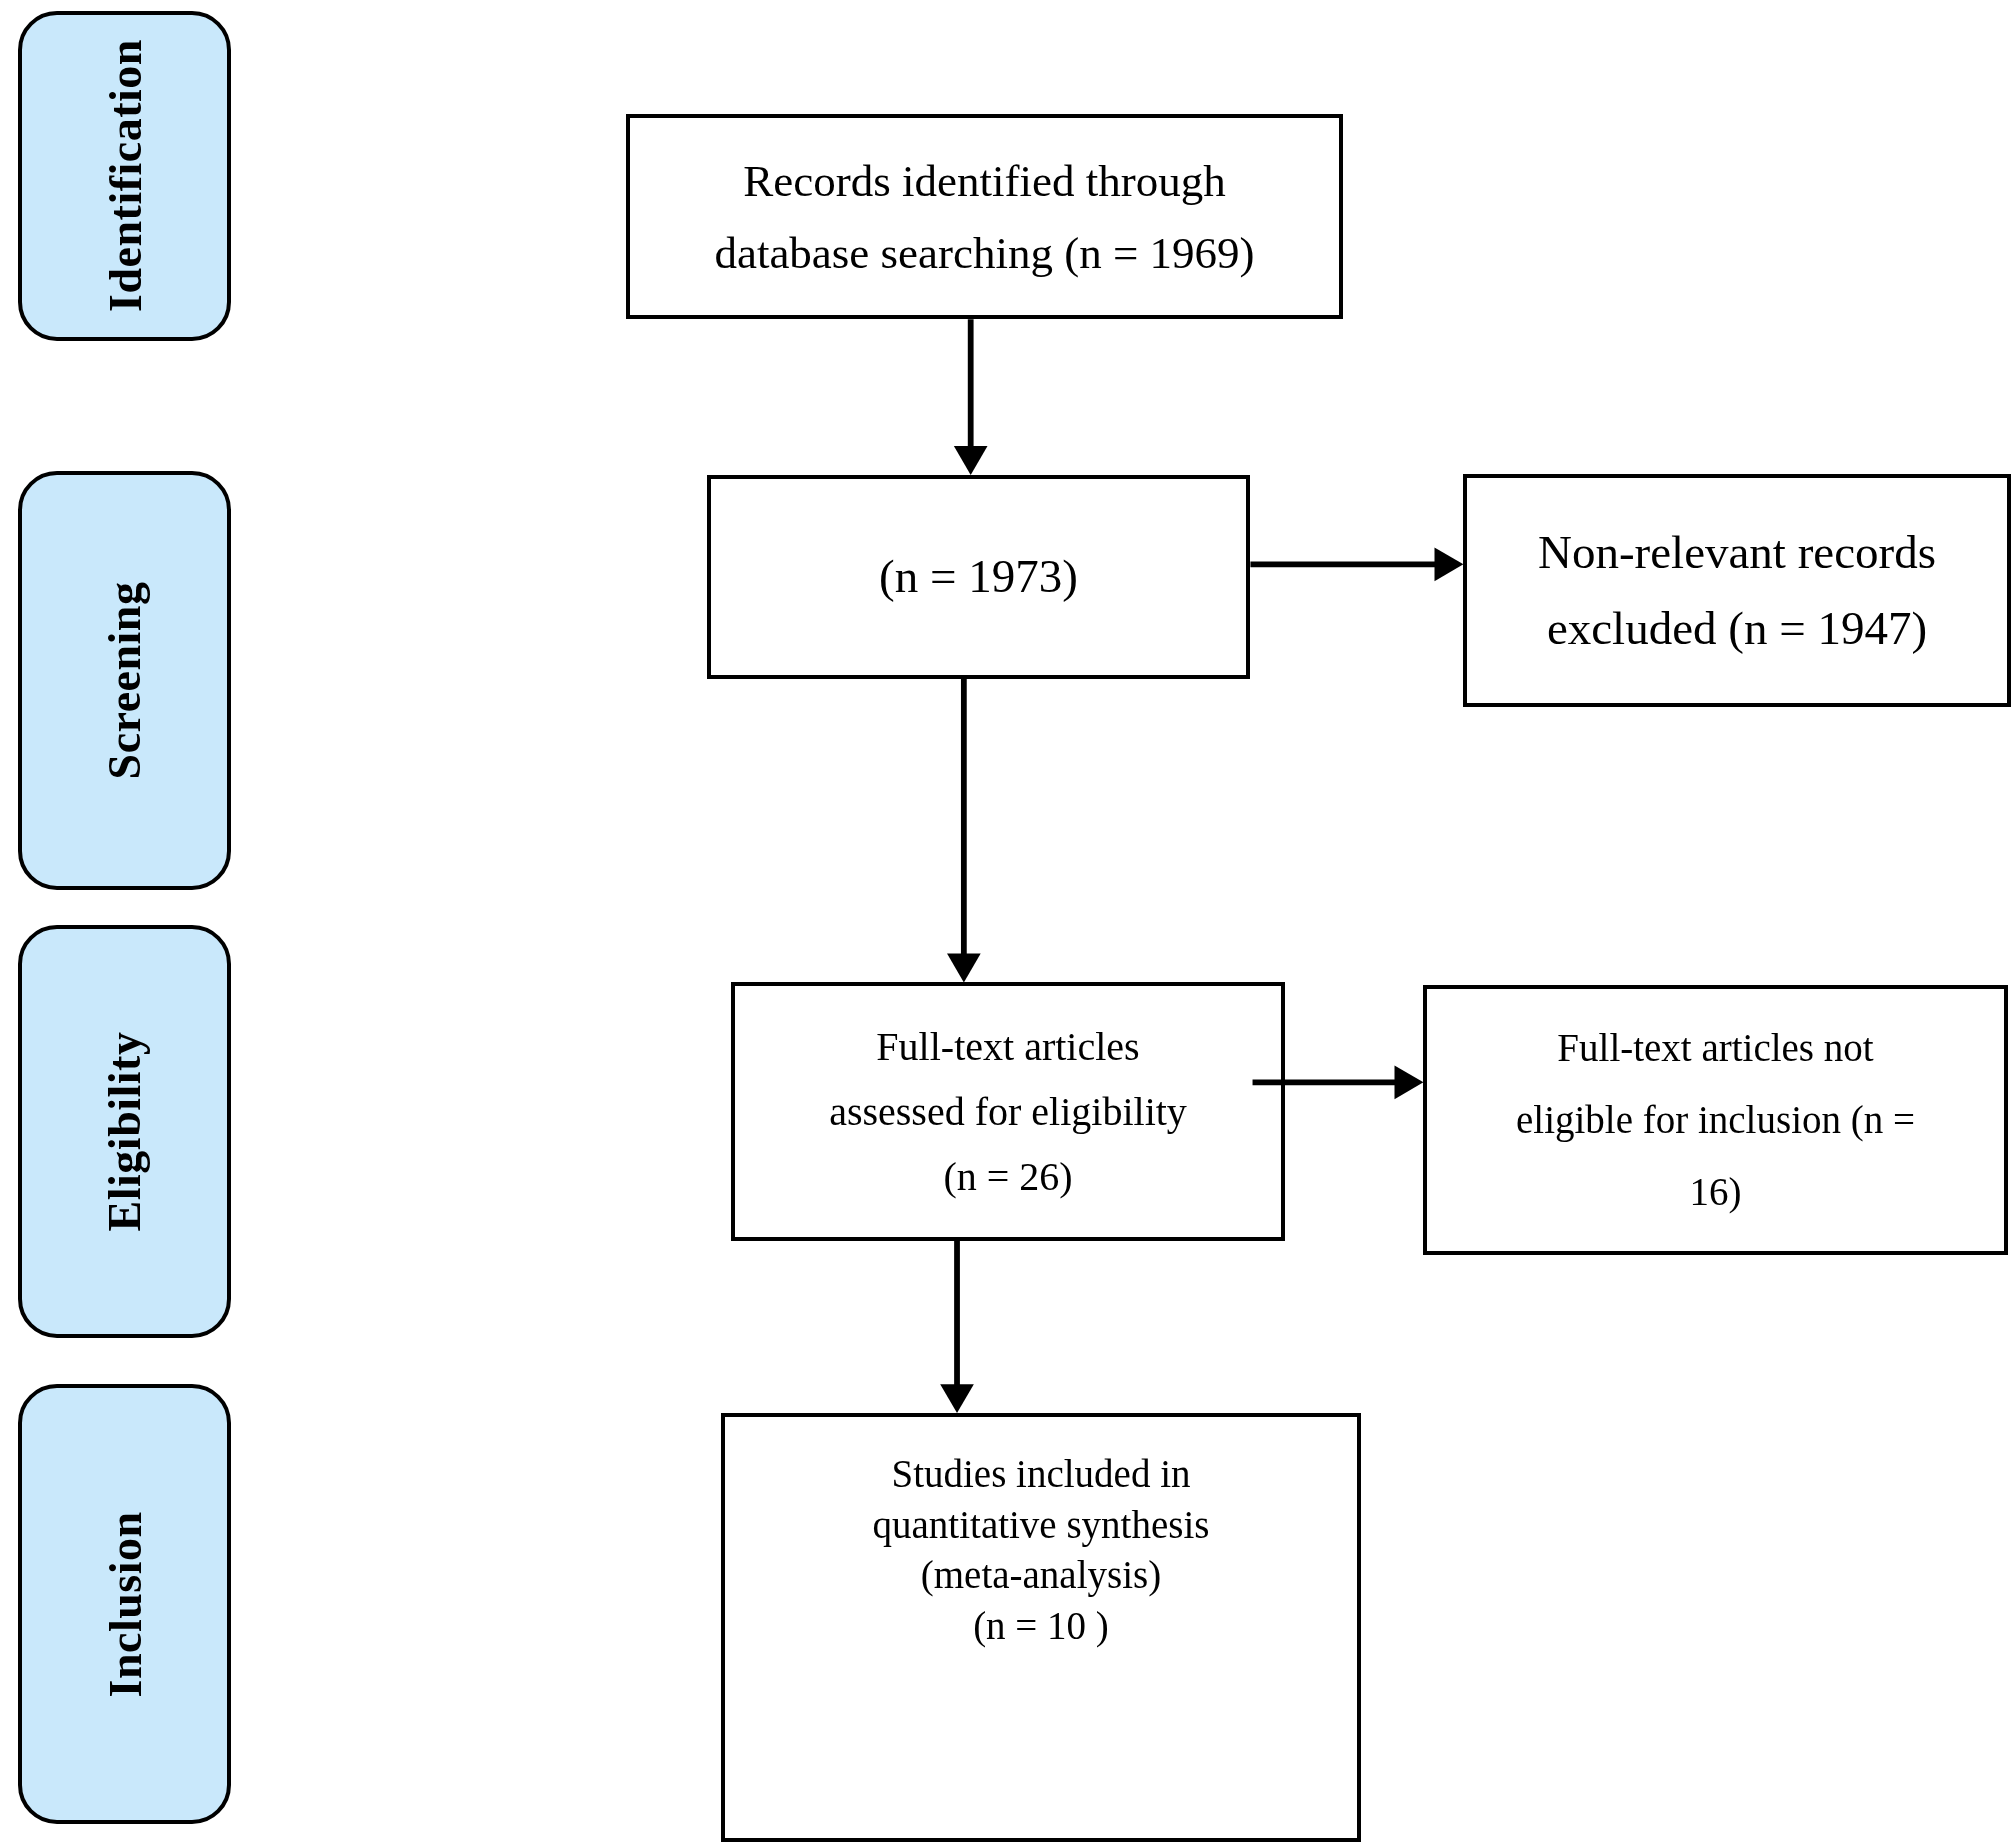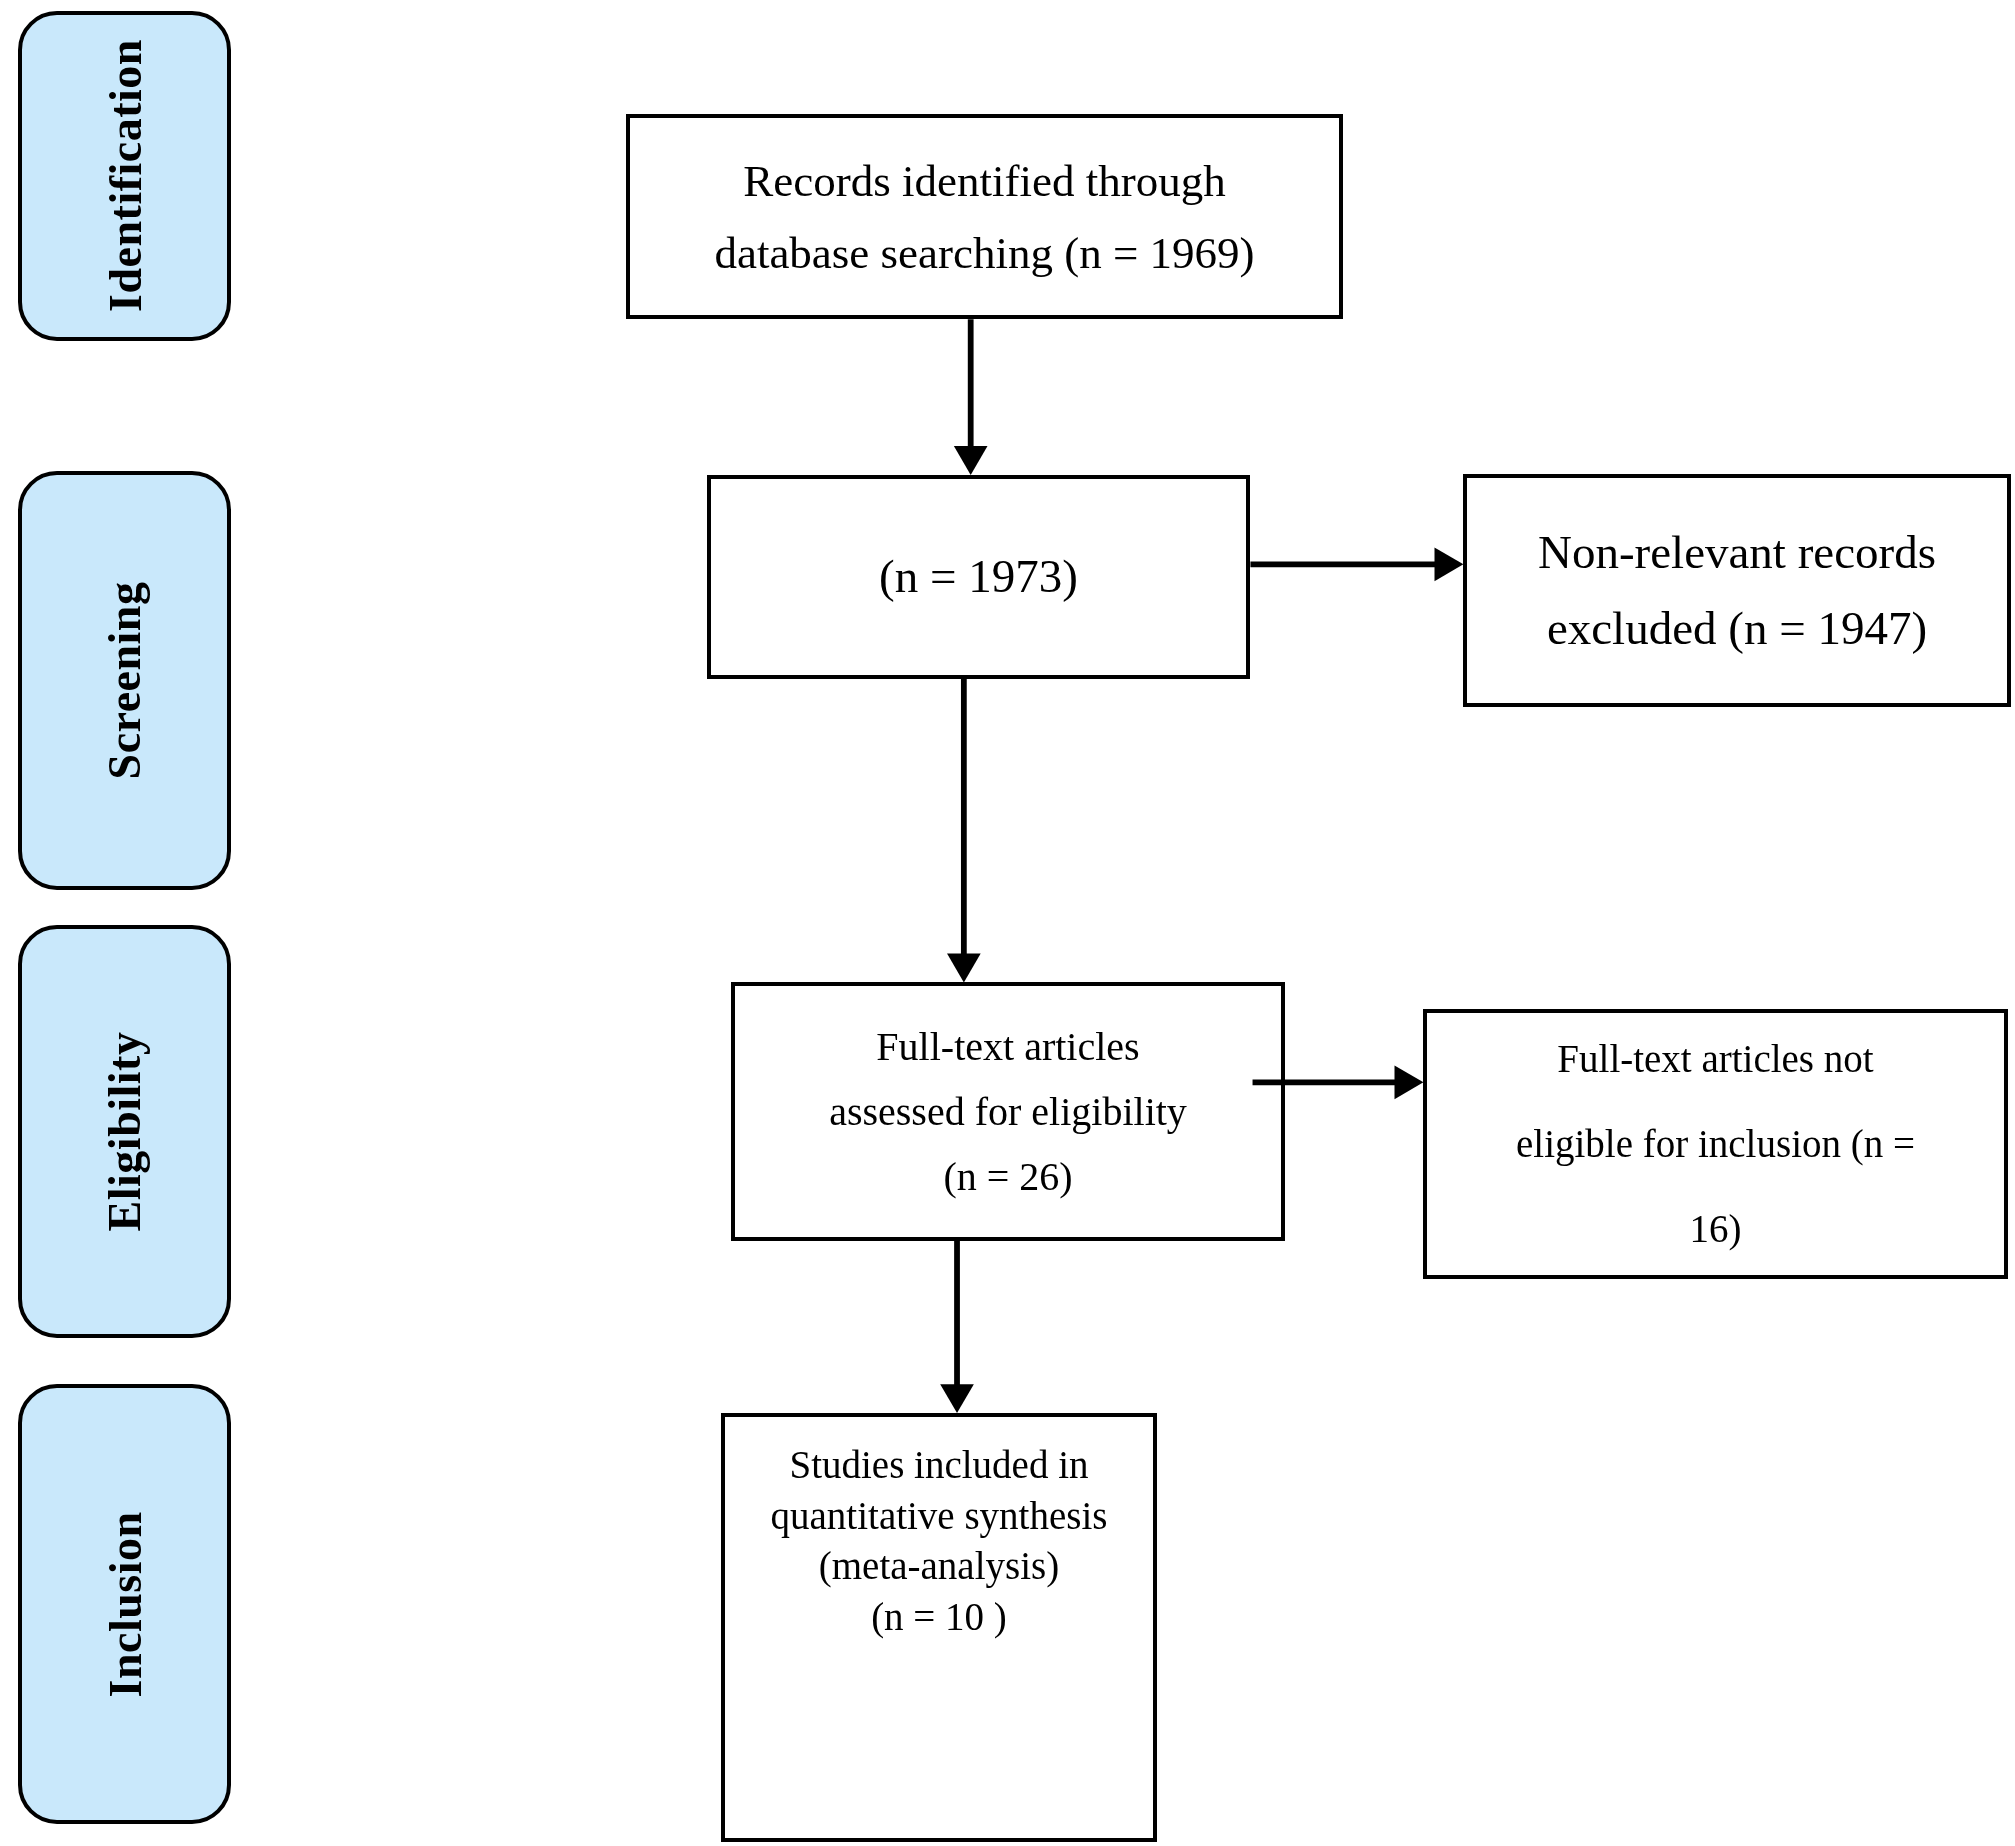--- a/index.html
+++ b/index.html
@@ -51,23 +51,23 @@
     flex-direction: column;
     justify-content: center;
     text-align: center;
   }
   .fbox .line { white-space: nowrap; }
 
   .fbox.b1 { left: 626px; top: 114px;  width: 717px; height: 205px; font-size: 45px; line-height: 1.60; }
   .fbox.b2 { left: 707px; top: 475px;  width: 543px; height: 204px; font-size: 47px; line-height: 1.47; }
   .fbox.r2 { left: 1463px; top: 474px;  width: 548px; height: 233px; font-size: 47px; line-height: 1.60; }
   .fbox.b3 { left: 731px; top: 982px; width: 554px; height: 259px; font-size: 40px; line-height: 1.63; }
-  .fbox.r3 { left: 1423px; top: 1009px; width: 585px; height: 270px; font-size: 39px; line-height: 1.85; gap: 13px; }
-  .fbox.b4 { left: 721px; top: 1413px; width: 436px; height: 429px; font-size: 39px; line-height: 1.30;
-             justify-content: flex-start; padding-top: 23px; }
+  .fbox.r3 { left: 1423px; top: 985px; width: 585px; height: 270px; font-size: 39px; line-height: 1.85; }
+  .fbox.b4 { left: 721px; top: 1413px; width: 640px; height: 429px; font-size: 39px; line-height: 1.30;
+             justify-content: flex-start; padding-top: 32px; }
 
   .arrows {
     position: absolute;
     left: 0;
     top: 0;
     pointer-events: none;
   }
   .arrow-line {
     stroke: var(--arrow-color, #000000);
     stroke-width: 11;

